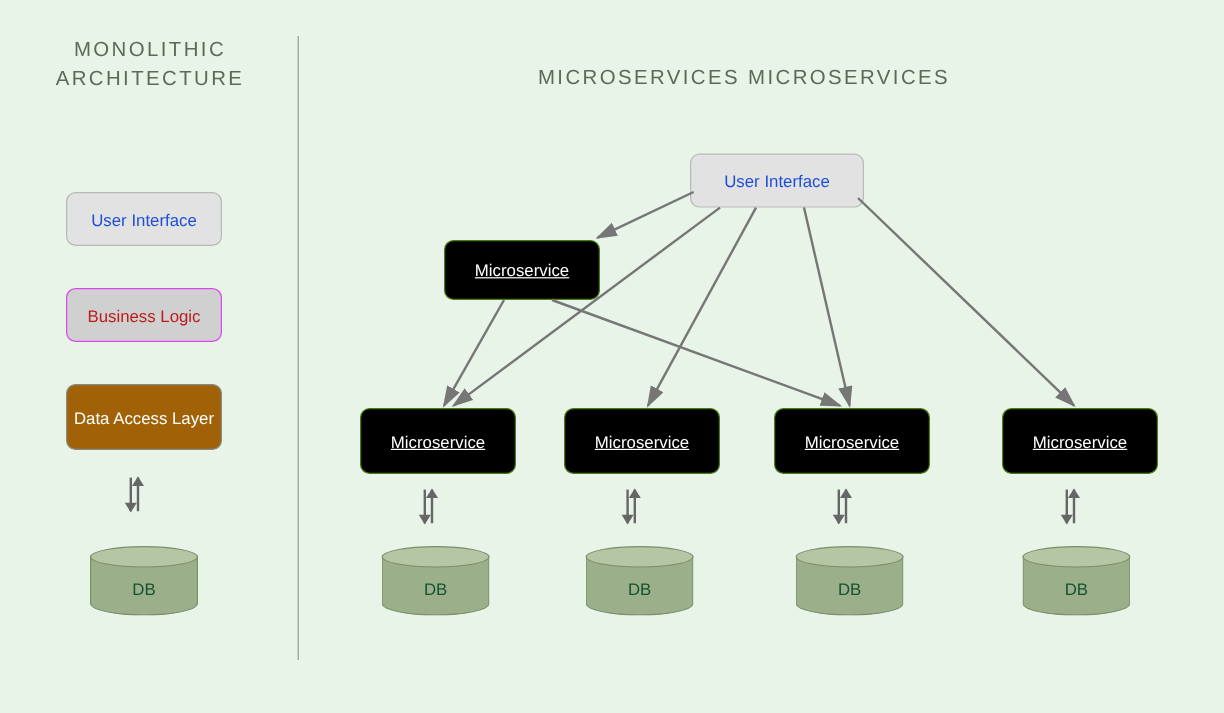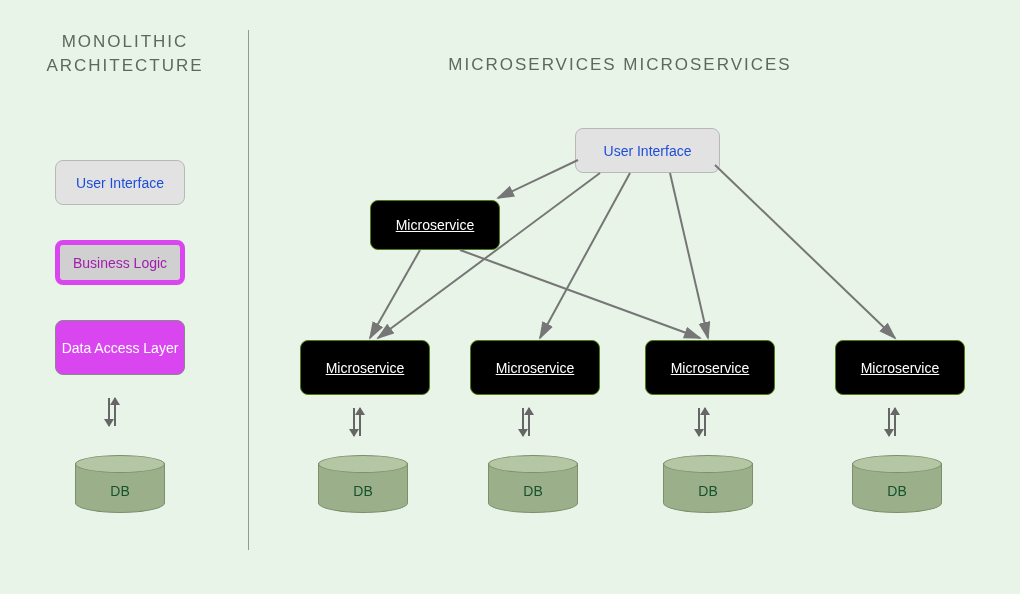--- a/index.html
+++ b/index.html
@@ -28,25 +28,25 @@
     text-align: center;
     padding: 4px;
   }
   .box-light {
     background: #e2e2e2;
     border: 1px solid #b8b8b8;
     color: #1d4ed8;
   }
   .box-med {
     background: #d0d0d0;
-    border: 5px solid #d946ef;
-    color: #a21caf;
+    border: 1px solid #d946ef;
+    color: #b91c1c;
   }
   .box-dark {
-    background: #d946ef;
+    background: #a16207;
     border: 1px solid #888;
     color: #fff;
   }
   .box-orange {
     background: #000000;
     border: 1px solid #4d7c0f;
     color: #fff;
     text-decoration: underline;
   }
   .divider {

